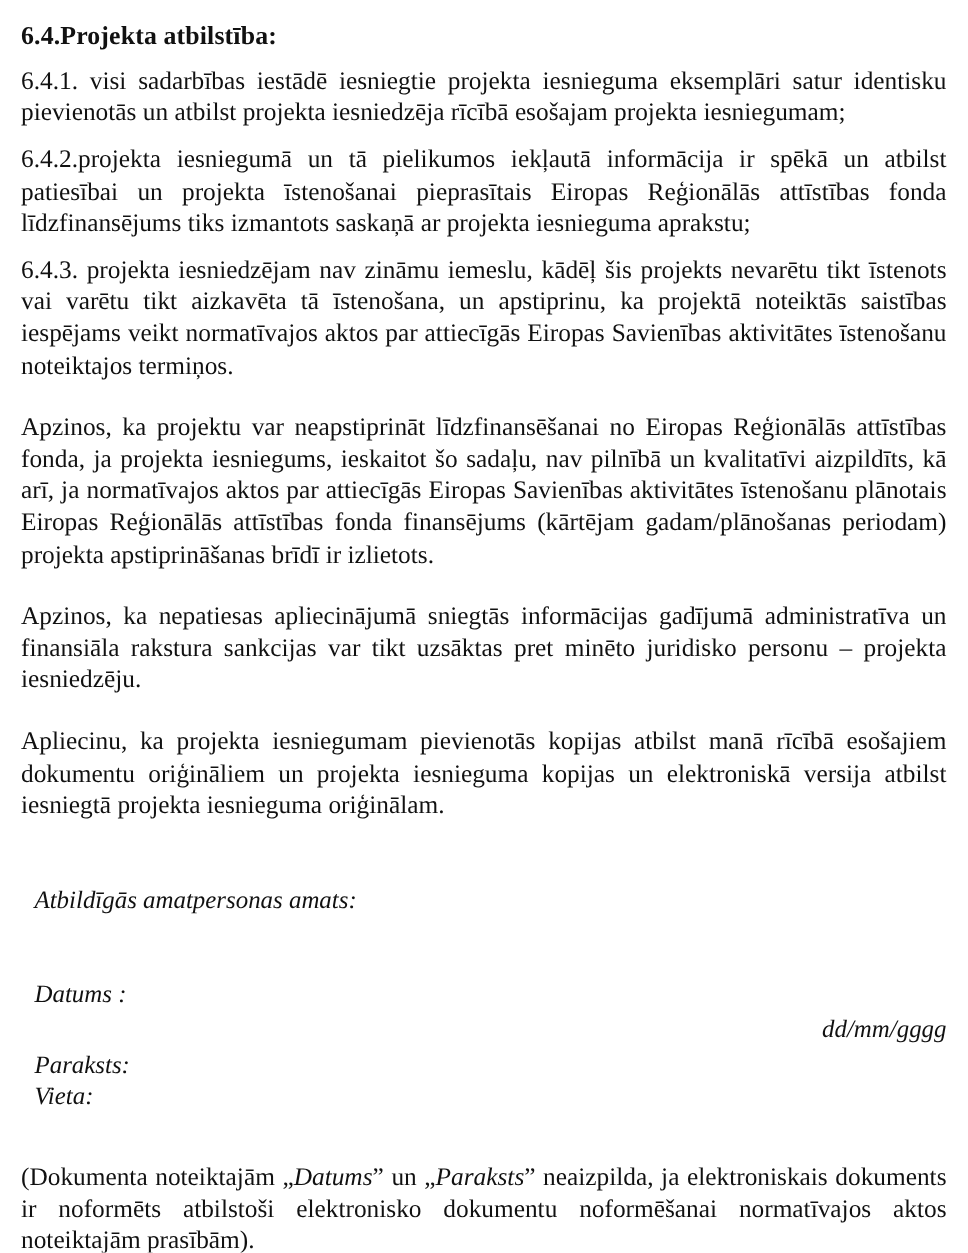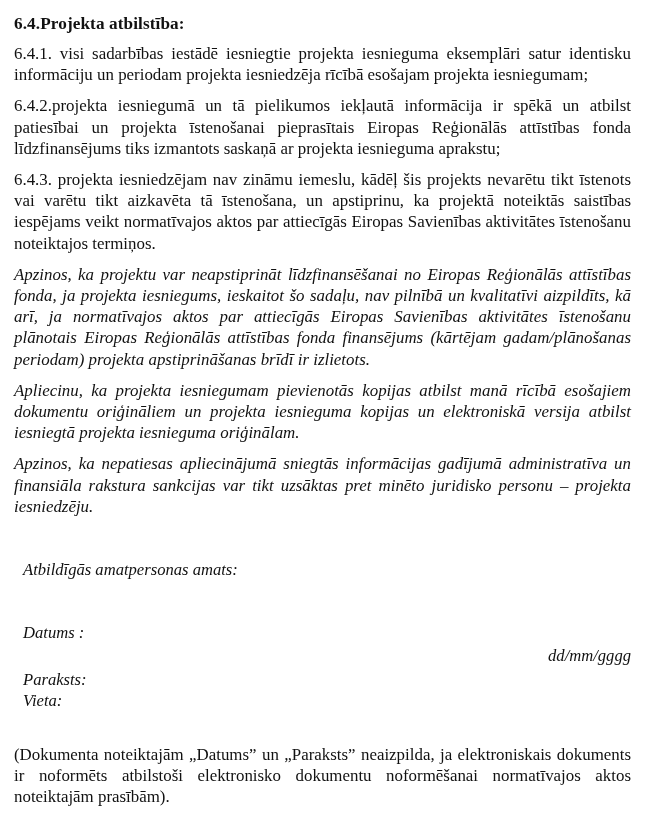--- a/index.html
+++ b/index.html
@@ -41,21 +41,21 @@
 
   .para {
     font-size: 16.9px;
     line-height: 21.2px;
     text-align: justify;
     text-justify: inter-word;
     margin: 0 0 10px 0;
     hyphens: none;
   }
   .para.gap-lg {
-    font-style: italic;
+    margin-top: 20px;
   }
   .para:last-child {
     margin-bottom: 0;
   }
 
   .sig-block {
     margin-top: 42px;
     padding-left: 9px;
     font-style: italic;
   }
@@ -78,41 +78,42 @@
     text-align: right;
   }
 
   .footnote {
     margin-top: 33px;
     font-size: 16.9px;
     line-height: 21.2px;
     text-align: justify;
   }
   .footnote .it {
+    font-style: italic;
   }
 </style>
 </head>
 <body>
 
 <div class="page">
   <div class="content">
 
     <h1 class="heading">6.4.Projekta atbilstība:</h1>
 
-    <p class="para">6.4.1. visi sadarbības iestādē iesniegtie projekta iesnieguma eksemplāri satur identisku informāciju un periodam projekta iesniedzēja rīcībā esošajam projekta iesniegumam;</p>
+    <p class="para">6.4.1. visi sadarbības iestādē iesniegtie projekta iesnieguma eksemplāri satur identisku pievienotās un atbilst projekta iesniedzēja rīcībā esošajam projekta iesniegumam;</p>
 
     <p class="para">6.4.2.projekta iesniegumā un tā pielikumos iekļautā informācija ir spēkā un atbilst patiesībai un projekta īstenošanai pieprasītais Eiropas Reģionālās attīstības fonda līdzfinansējums tiks izmantots saskaņā ar projekta iesnieguma aprakstu;</p>
 
     <p class="para">6.4.3. projekta iesniedzējam nav zināmu iemeslu, kādēļ šis projekts nevarētu tikt īstenots vai varētu tikt aizkavēta tā īstenošana, un apstiprinu, ka projektā noteiktās saistības iespējams veikt normatīvajos aktos par attiecīgās Eiropas Savienības aktivitātes īstenošanu noteiktajos termiņos.</p>
 
     <p class="para gap-lg">Apzinos, ka projektu var neapstiprināt līdzfinansēšanai no Eiropas Reģionālās attīstības fonda, ja projekta iesniegums, ieskaitot šo sadaļu, nav pilnībā un kvalitatīvi aizpildīts, kā arī, ja normatīvajos aktos par attiecīgās Eiropas Savienības aktivitātes īstenošanu plānotais Eiropas Reģionālās attīstības fonda finansējums (kārtējam gadam/plānošanas periodam) projekta apstiprināšanas brīdī ir izlietots.</p>
 
+    <p class="para gap-lg">Apzinos, ka nepatiesas apliecinājumā sniegtās informācijas gadījumā administratīva un finansiāla rakstura sankcijas var tikt uzsāktas pret minēto juridisko personu – projekta iesniedzēju.</p>
+
     <p class="para gap-lg">Apliecinu, ka projekta iesniegumam pievienotās kopijas atbilst manā rīcībā esošajiem dokumentu oriģināliem un projekta iesnieguma kopijas un elektroniskā versija atbilst iesniegtā projekta iesnieguma oriģinālam.</p>
-
-    <p class="para gap-lg">Apzinos, ka nepatiesas apliecinājumā sniegtās informācijas gadījumā administratīva un finansiāla rakstura sankcijas var tikt uzsāktas pret minēto juridisko personu – projekta iesniedzēju.</p>
 
     <div class="sig-block">
 
       <p class="sig-line">Atbildīgās amatpersonas amats:</p>
 
       <div class="sig-gap"></div>
 
 
       <div class="sig-gap"></div>
 

